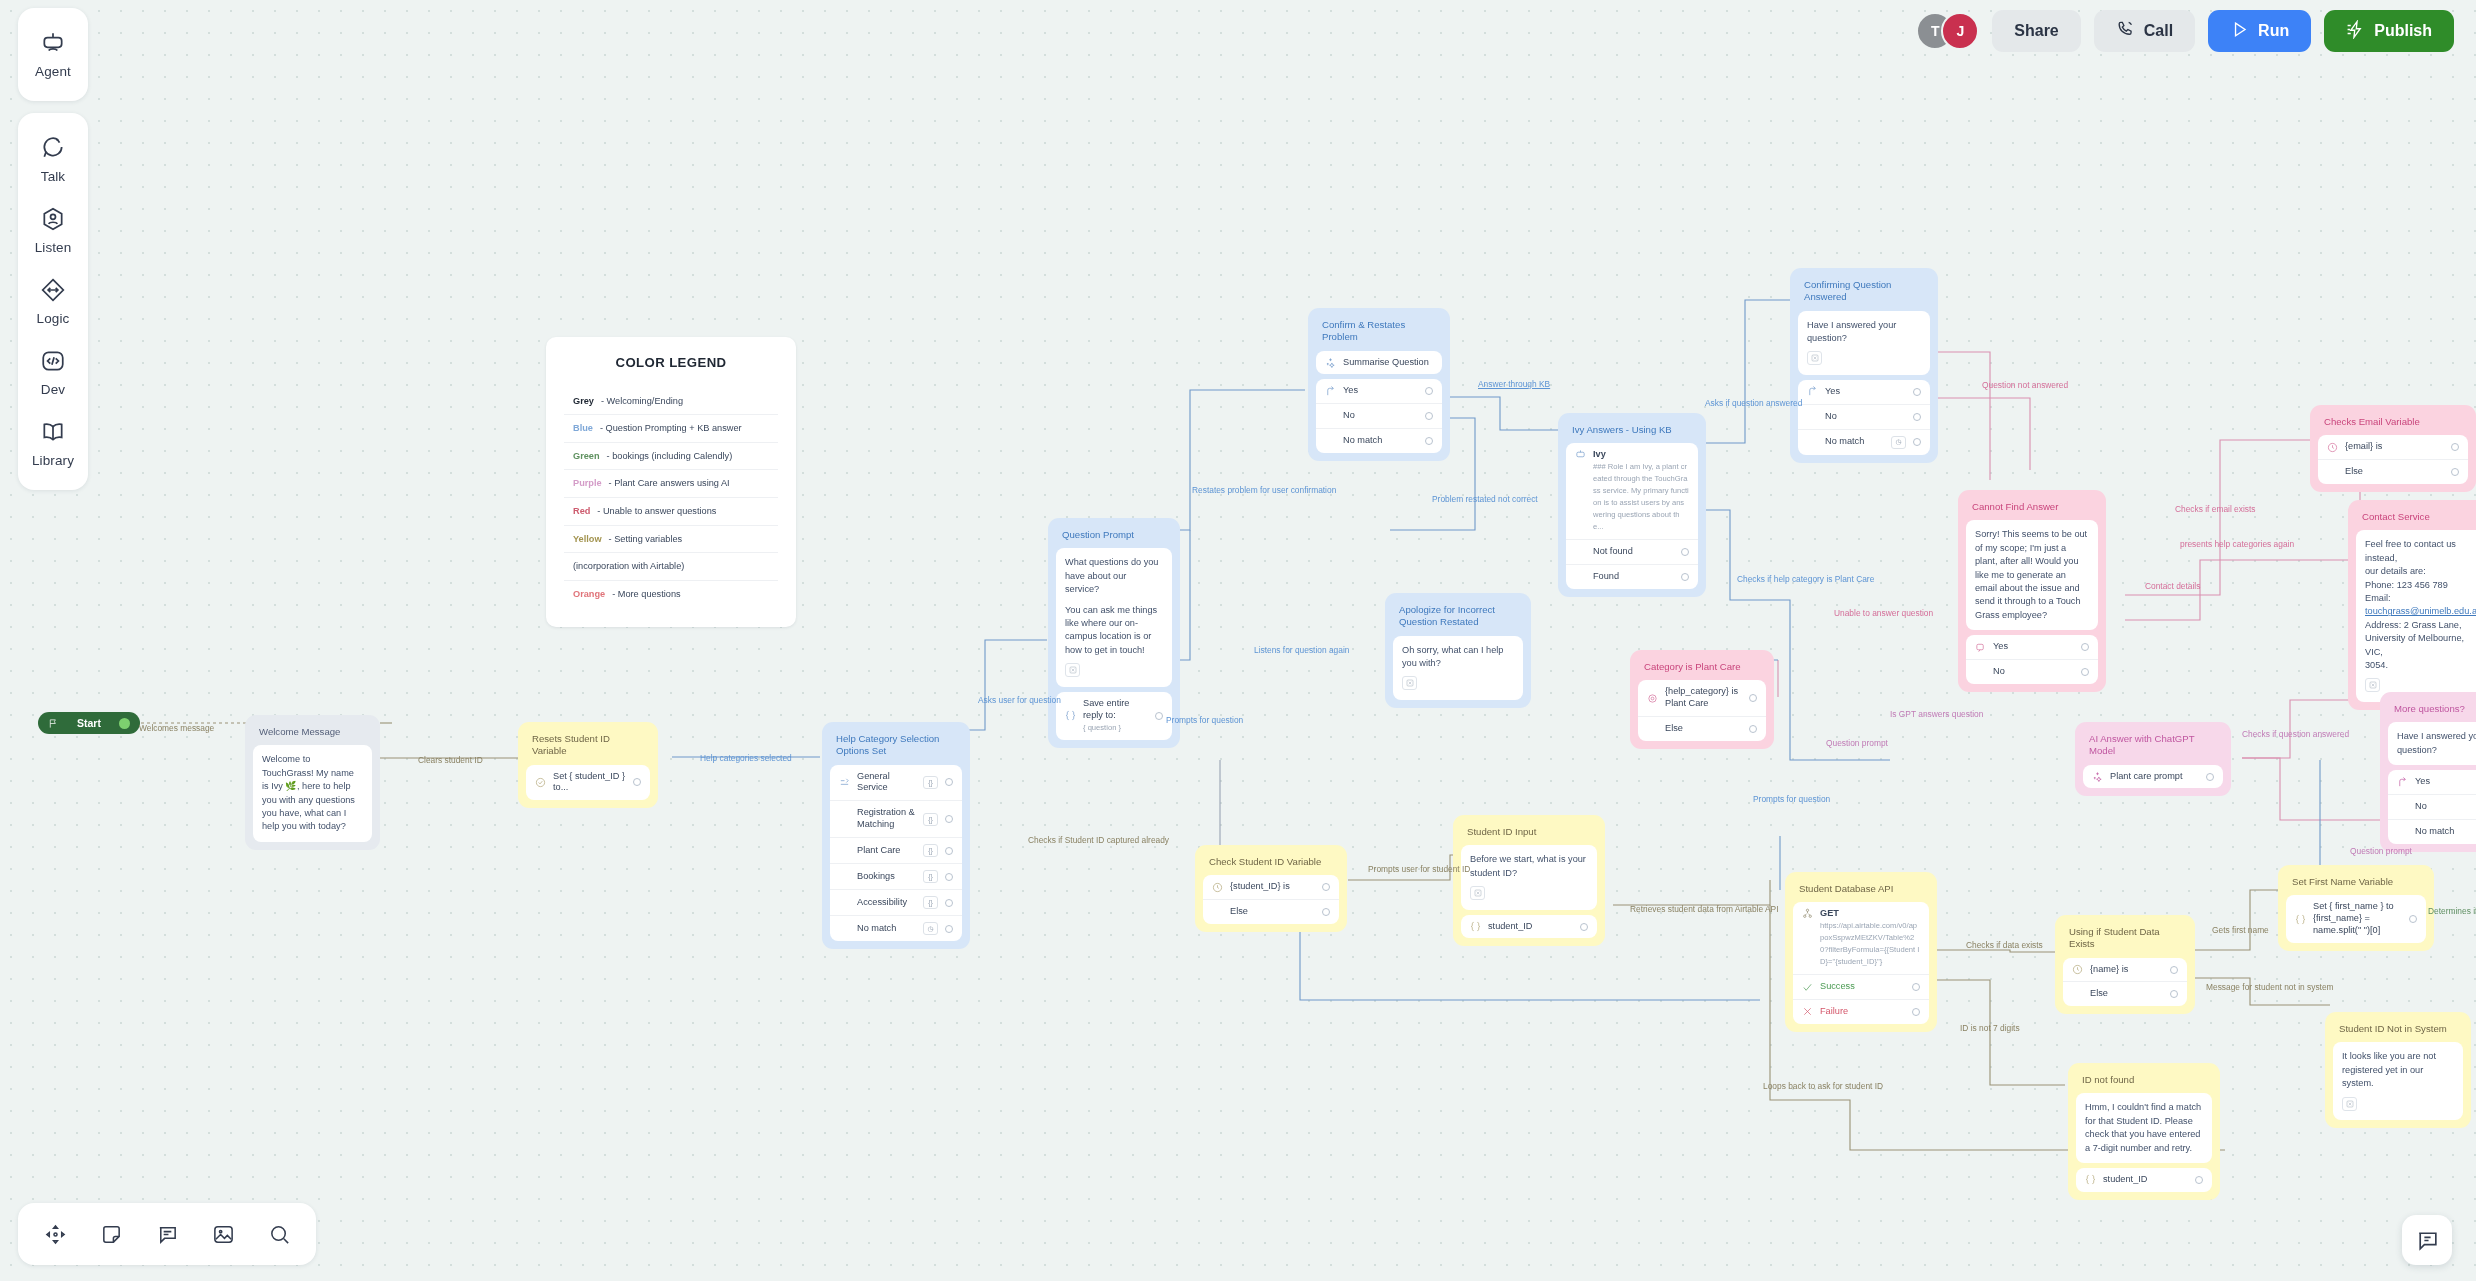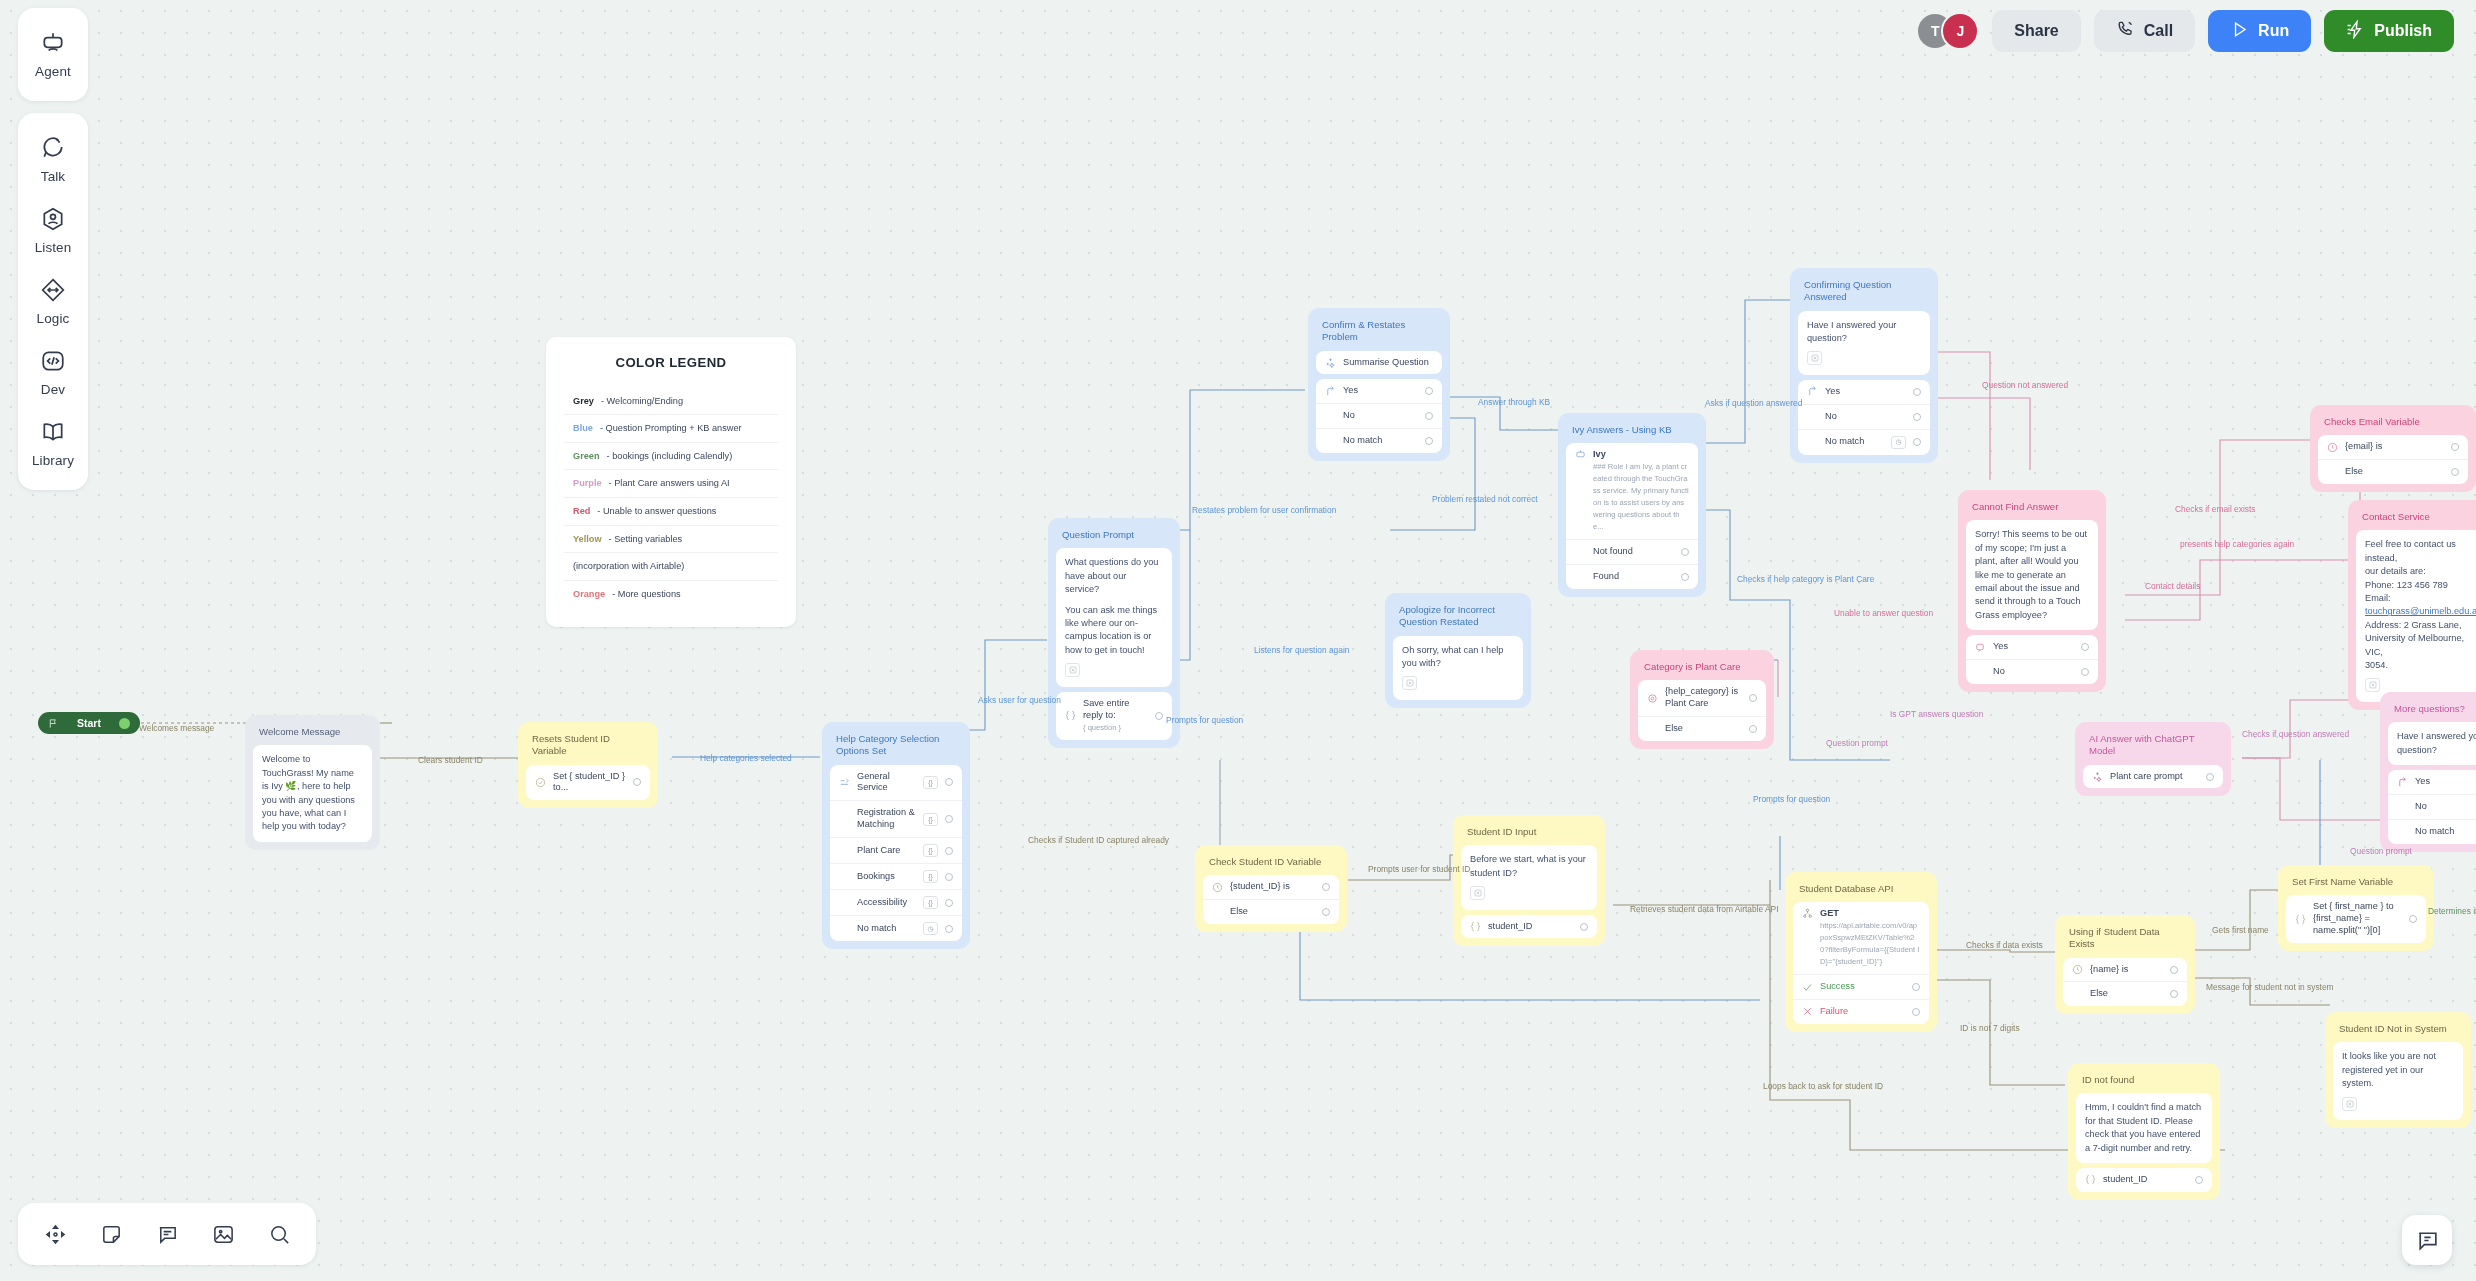--- a/index.html
+++ b/index.html
@@ -620,22 +620,22 @@
   </div>
 </div>
 
 <div id="wire-labels">
     <div class="wlabel w-grey" style="left: 139px; top: 723px;">Welcomes message</div>
     <div class="wlabel w-grey" style="left: 418px; top: 755px;">Clears student ID</div>
     <div class="wlabel w-blue" style="left: 700px; top: 753px;">Help categories selected</div>
     <div class="wlabel w-blue" style="left: 978px; top: 695px;">Asks user for question</div>
     <div class="wlabel w-blue" style="left: 1166px; top: 715px;">Prompts for question</div>
     <div class="wlabel w-blue" style="left: 1254px; top: 645px;">Listens for question again</div>
-    <div class="wlabel w-blue" style="left: 1192px; top: 505px;">Restates problem for user confirmation</div>
-    <div class="wlabel w-blue" style="left: 1478px; top: 397px;">Answer through KB</div>
+    <div class="wlabel w-blue" style="left: 1192px; top: 485px;">Restates problem for user confirmation</div>
+    <div class="wlabel w-blue" style="left: 1478px; top: 379px; text-decoration: underline;">Answer through KB</div>
     <div class="wlabel w-blue" style="left: 1432px; top: 494px;">Problem restated not correct</div>
     <div class="wlabel w-blue" style="left: 1705px; top: 398px;">Asks if question answered</div>
     <div class="wlabel w-pink" style="left: 1982px; top: 380px;">Question not answered</div>
     <div class="wlabel w-blue" style="left: 1737px; top: 574px;">Checks if help category is Plant Care</div>
     <div class="wlabel w-pink" style="left: 2175px; top: 504px;">Checks if email exists</div>
     <div class="wlabel w-pink" style="left: 1834px; top: 608px;">Unable to answer question</div>
     <div class="wlabel w-pink" style="left: 2180px; top: 539px;">presents help categories again</div>
     <div class="wlabel w-pink" style="left: 2145px; top: 581px;">Contact details</div>
     <div class="wlabel w-purple" style="left: 1890px; top: 709px;">Is GPT answers question</div>
     <div class="wlabel w-purple" style="left: 1826px; top: 738px;">Question prompt</div>

